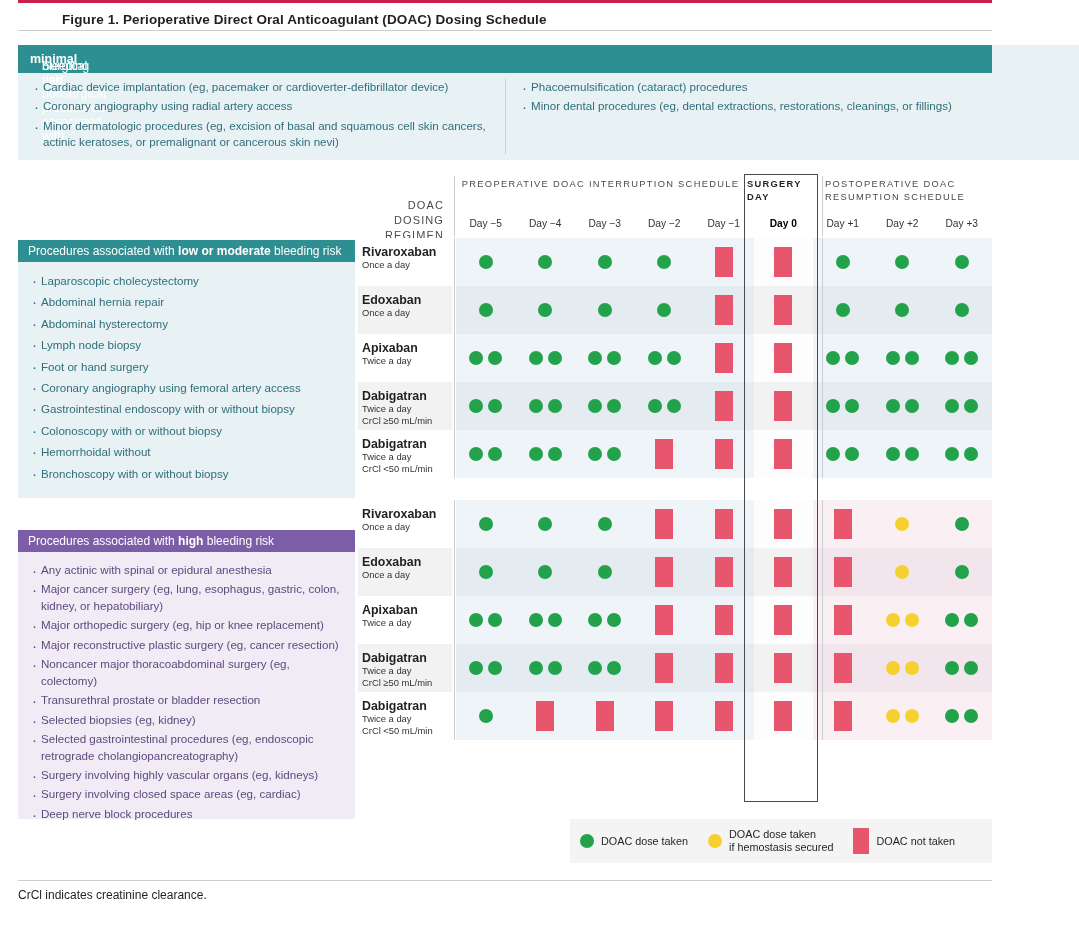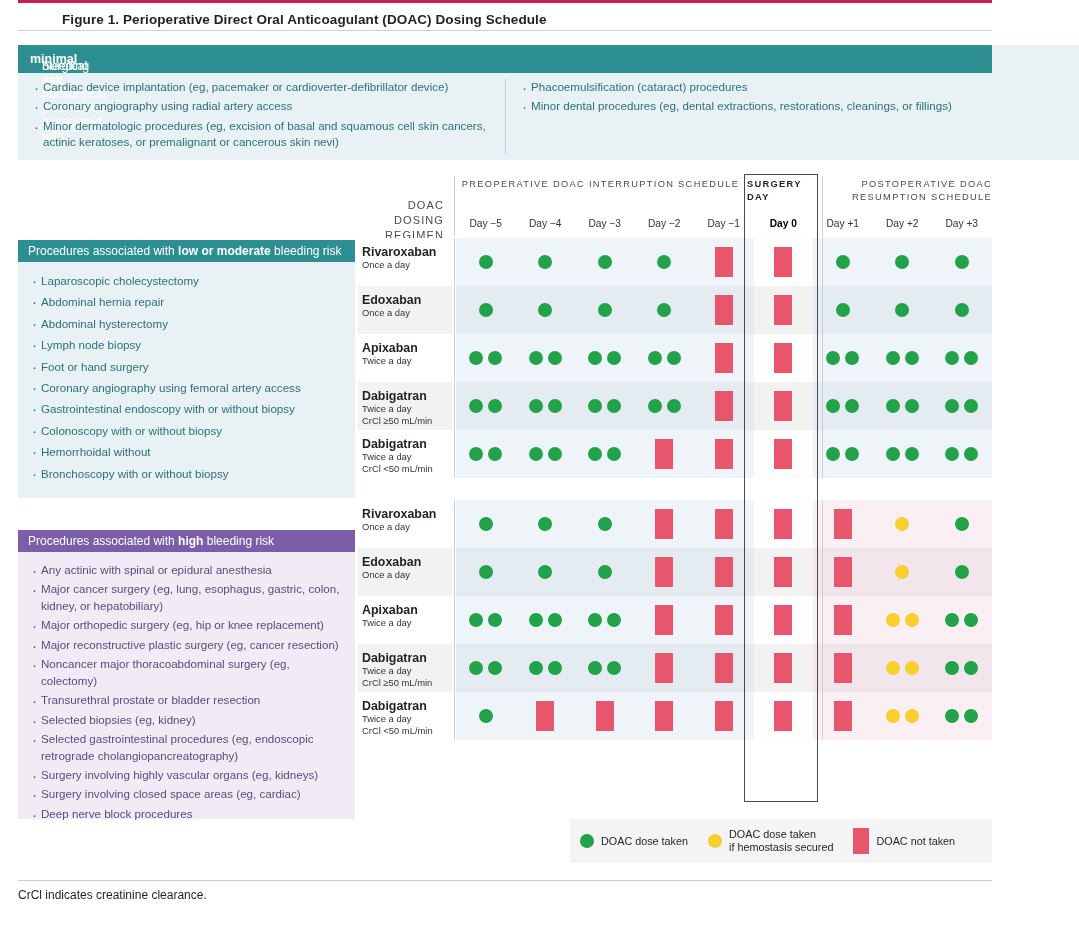--- a/index.html
+++ b/index.html
@@ -38,21 +38,21 @@
   .panel.high .bullet-li{color:#5d4a7e;font-size:11.6px;line-height:1.42;margin-bottom:3px;}
   .panel.high .bullet-li:before{color:#5d4a7e;}
 
   
   .grid{position:absolute;left:358px;top:170px;width:634px;}
   .hdr{position:relative;height:68px;}
   .hdr-label{position:absolute;left:0;top:28px;width:94px;text-align:right;padding-right:8px;box-sizing:border-box;
     font-size:11px;letter-spacing:1.1px;color:#4a4a4a;line-height:1.35;}
   .hdr-pre{position:absolute;left:100px;top:8px;width:285px;text-align:center;font-size:9.3px;letter-spacing:1.3px;color:#4a4a4a;line-height:1.35;}
   .hdr-surg{position:absolute;left:389px;top:8px;width:74px;text-align:left;font-size:9.3px;letter-spacing:1.3px;color:#231f20;line-height:1.35;font-weight:bold;}
-  .hdr-post{position:absolute;left:467px;top:8px;width:167px;text-align:right;font-size:9.3px;letter-spacing:1.3px;color:#4a4a4a;line-height:1.35;}
+  .hdr-post{position:absolute;left:467px;top:8px;width:167px;text-align:left;font-size:9.3px;letter-spacing:1.3px;color:#4a4a4a;line-height:1.35;}
   .daylabels{position:absolute;left:98px;top:48px;width:536px;display:flex;}
   .daycell{width:59.5px;text-align:center;font-size:10.2px;color:#333;}
   .daycell.day0{font-weight:bold;color:#000;}
   .hdr-line{position:absolute;top:6px;width:1px;height:60px;background:#c9cfd3;}
 
   .surgcol{position:absolute;left:744px;top:174px;width:74px;height:628px;border:1px solid #4a4a4a;box-sizing:border-box;background:transparent;}
 
   .rowsect{position:relative;}
   .row{position:relative;height:48px;}
   .row .rname{position:absolute;left:0;top:0;width:94px;height:48px;padding:7px 8px 0 4px;box-sizing:border-box;}

